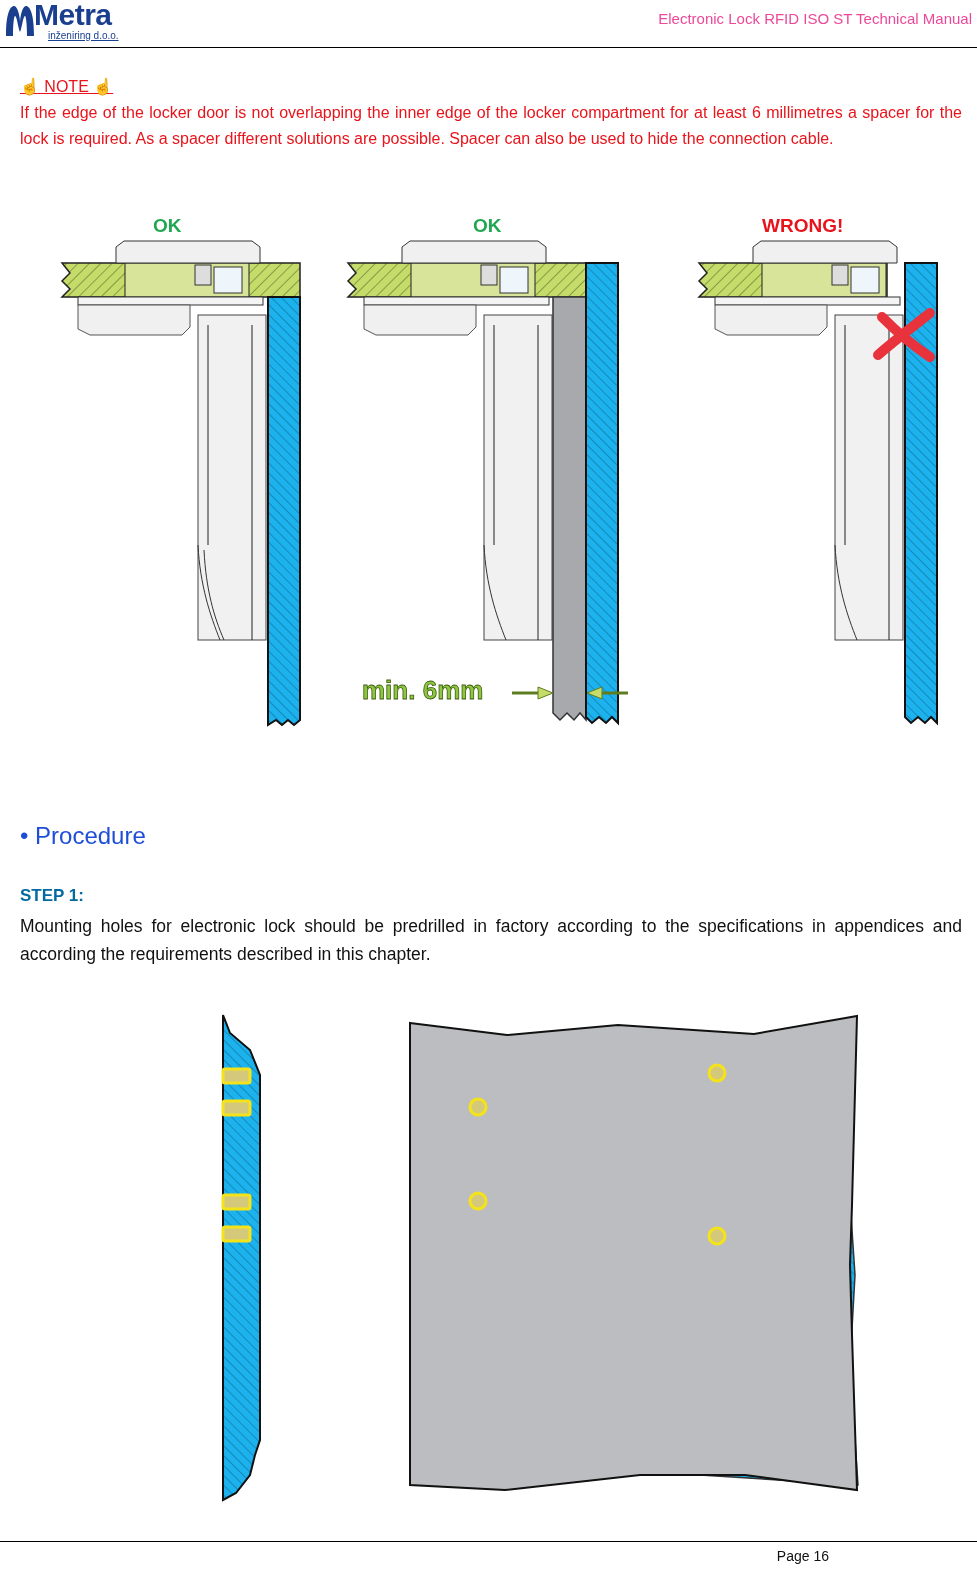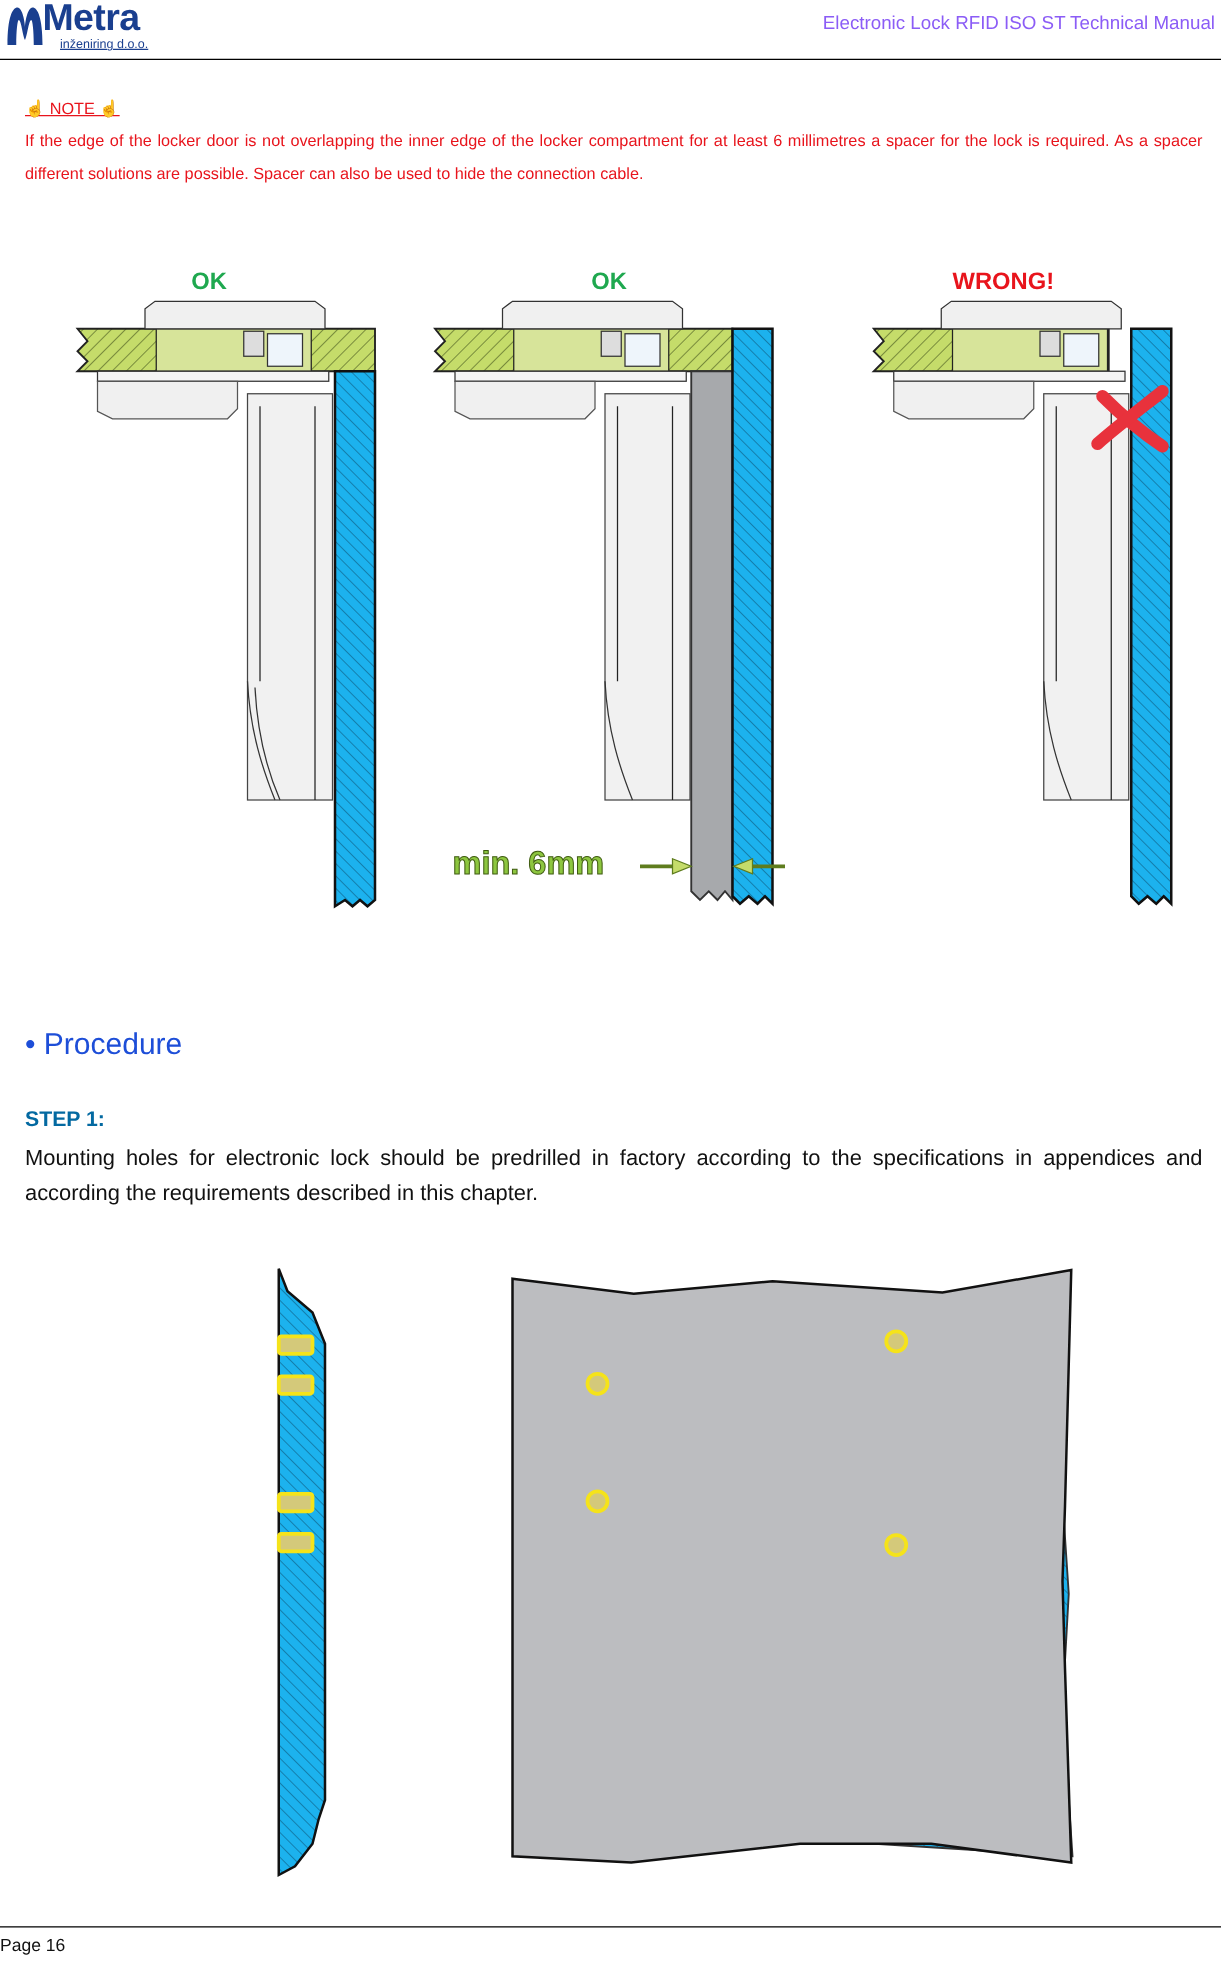--- a/index.html
+++ b/index.html
@@ -1,32 +1,32 @@
 <!DOCTYPE html>
 <html><head>
 <meta charset="utf-8">
 <style>
   html, body { margin: 0; padding: 0; background: #ffffff; }
   body { width: 977px; height: 1576px; position: relative; overflow: hidden; font-family: "Liberation Sans", sans-serif; }
   .header { position: absolute; left: 0; top: 0; width: 977px; height: 47px; border-bottom: 1.5px solid #000; }
   .logo { position: absolute; left: 4px; top: 2px; width: 130px; height: 40px; }
   .logo-word { position: absolute; left: 28px; top: -4px; font: bold 30px "Liberation Sans", sans-serif; color: #1a3f8f; letter-spacing: -0.5px; }
   .logo-sub { position: absolute; left: 44px; top: 28px; font: 10px "Liberation Sans", sans-serif; color: #1a3f8f; text-decoration: underline; }
-  .header-title { position: absolute; right: 5px; top: 10px; font: 15px "Liberation Sans", sans-serif; color: #8b5cf6; }
-  .note { position: absolute; left: 20px; top: 74px; width: 942px; color: #e8141c; font-size: 13px; line-height: 26px; }
+  .header-title { position: absolute; right: 5px; top: 10px; font: 15px "Liberation Sans", sans-serif; color: #ec4899; }
+  .note { position: absolute; left: 20px; top: 74px; width: 942px; color: #e8141c; font-size: 16px; line-height: 26px; }
   .note-title { text-decoration: underline; display: inline-block; }
   .note-body { text-align: justify; }
   .diag { position: absolute; left: 0; top: 205px; width: 843px; height: 540px; }
   .lbl { position: absolute; font: bold 19px "Liberation Sans", sans-serif; }
   .procedure { position: absolute; left: 20px; top: 822px; font-size: 24px; color: #1d4ed8; }
   .step-title { position: absolute; left: 20px; top: 886px; font-size: 17px; font-weight: bold; color: #0369a1; }
   .step-body { position: absolute; left: 20px; top: 912px; width: 942px; font-size: 17.5px; line-height: 28px; color: #111; text-align: justify; }
   .diag2 { position: absolute; left: 0; top: 1005px; width: 977px; height: 500px; }
   .footer-line { position: absolute; left: 0; top: 1541px; width: 977px; border-top: 1.5px solid #000; }
-  .footer { position: absolute; left: 0; top: 1548px; width: 829px; text-align: left; font-size: 14px; color: #111; }
+  .footer { position: absolute; left: 0; top: 1548px; width: 829px; text-align: right; font-size: 14px; color: #111; }
 </style>
 </head>
 <body>
 
 <div class="header">
   <div class="logo">
     <svg width="32" height="34" viewBox="0 0 32 34" style="position:absolute;left:0;top:2px">
       <path d="M2 32 C2 10 6 2 10 2 C14 2 16 14 16 18 C16 14 18 2 22 2 C26 2 30 10 30 32 L23 32 C23 20 22 12 21 12 C19 12 18 24 16 28 C14 24 13 12 11 12 C10 12 9 20 9 32 Z" fill="#1a3f8f"></path>
     </svg>
     <span class="logo-word" style="left:30px;">Metra</span>

